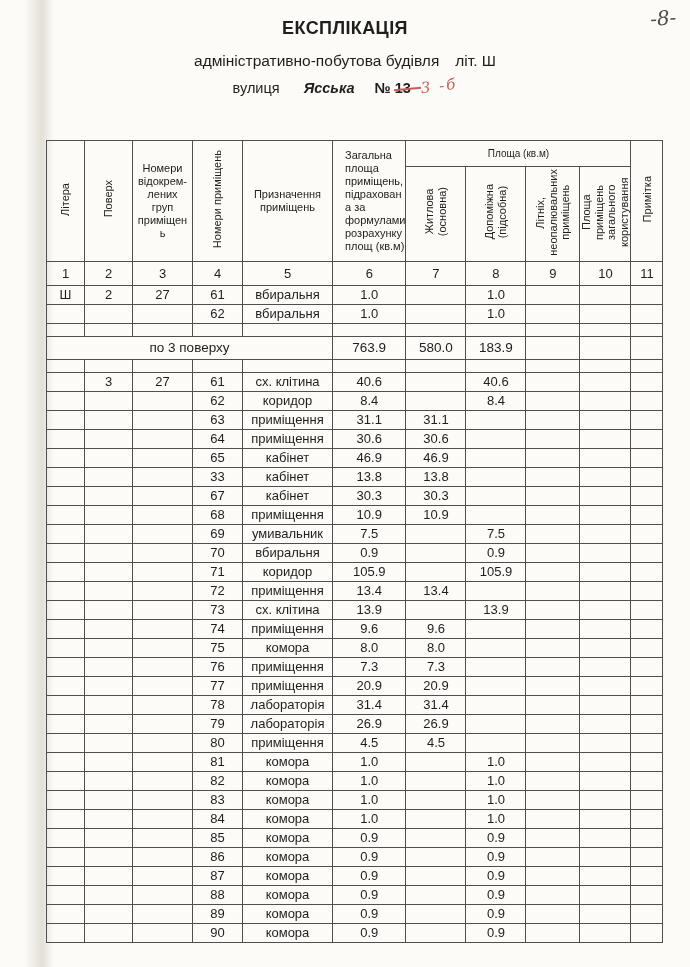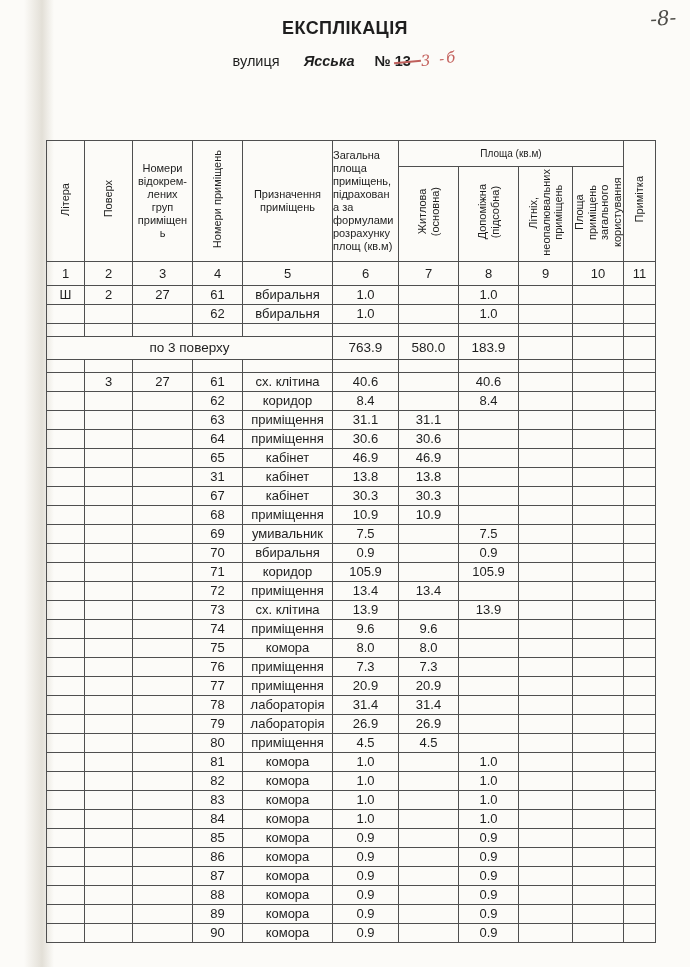--- a/index.html
+++ b/index.html
@@ -40,41 +40,44 @@
   .tblwrap { position:absolute; left:46px; top:140px; }
   table { border-collapse:collapse; table-layout:fixed; }
   th, td {
     border:1px solid #4f4f4f; padding:0; margin:0;
     font-weight:normal; overflow:hidden;
   }
   thead th { vertical-align:middle; text-align:center; }
   .h-group { height:25px; font-size:10px; }
   .h2 th { height:90px; }
   .pre { white-space:pre-line; font-size:11px; line-height:13px; }
-  .hleft { text-align:left; padding-left:0; }
+  .hleft { text-align:left; padding-left:12px; }
   .vt {
     writing-mode:vertical-rl; transform:rotate(180deg);
     white-space:pre-line; display:inline-block;
     font-size:11px; line-height:12.5px;
   }
   tr.nums td { height:23px; font-size:13px; text-align:center; line-height:23px; }
   tbody td { height:18px; font-size:13px; line-height:18px; text-align:center; }
   tbody tr.empty td { height:12px; }
   tbody tr.summary td { height:22px; font-size:13.5px; line-height:22px; }
 </style>
 </head>
 <body>
 
 <div class="page">
   <div class="scan-band"></div>
 
   <div class="page-num">-8-</div>
 
   <div class="doc-head">
     <div class="t-title">ЕКСПЛІКАЦІЯ</div>
+    <div class="t-sub">
+      <span>адміністративно-побутова будівля</span><span class="gap16">літ. Ш</span>
+    </div>
     <div class="t-addr">
       <span>вулиця</span><span class="bold gap8">Ясська</span><span class="bold gap20">№</span> <span class="struck">13</span><span class="red-hand">3 -б</span>
     </div>
   </div>
 
   <div class="tblwrap">
     <table>
       <colgroup>
         <col style="width:38px">
           <col style="width:48px">
@@ -262,21 +265,21 @@
             <td>46.9</td>
             <td></td>
             <td></td>
             <td></td>
             <td></td>
           </tr>
           <tr>
             <td></td>
             <td></td>
             <td></td>
-            <td>31</td>
+            <td>33</td>
             <td>кабінет</td>
             <td>13.8</td>
             <td>13.8</td>
             <td></td>
             <td></td>
             <td></td>
             <td></td>
           </tr>
           <tr>
             <td></td>

